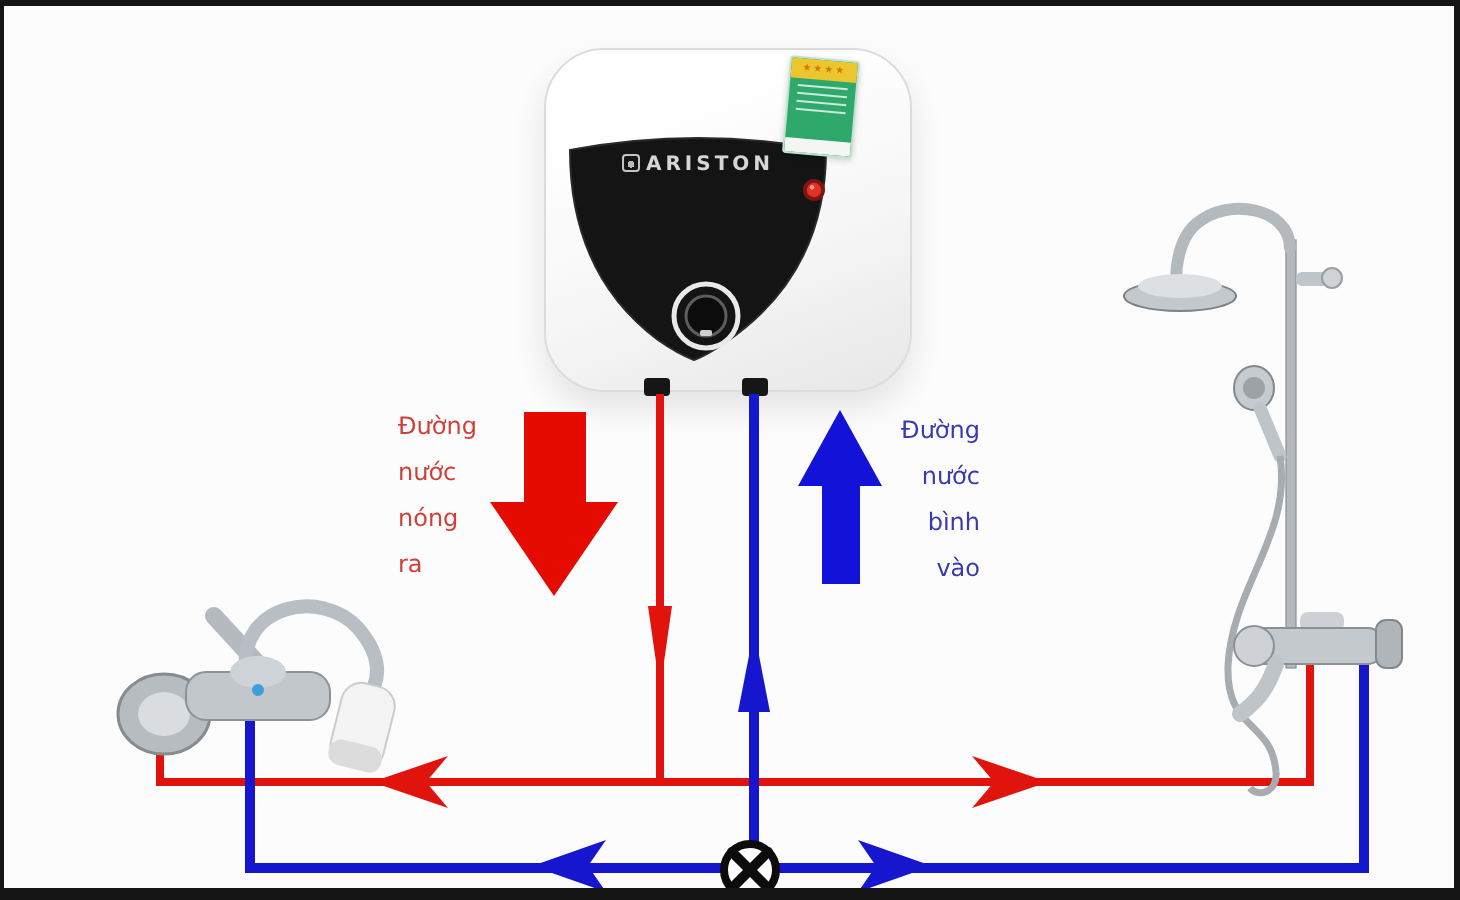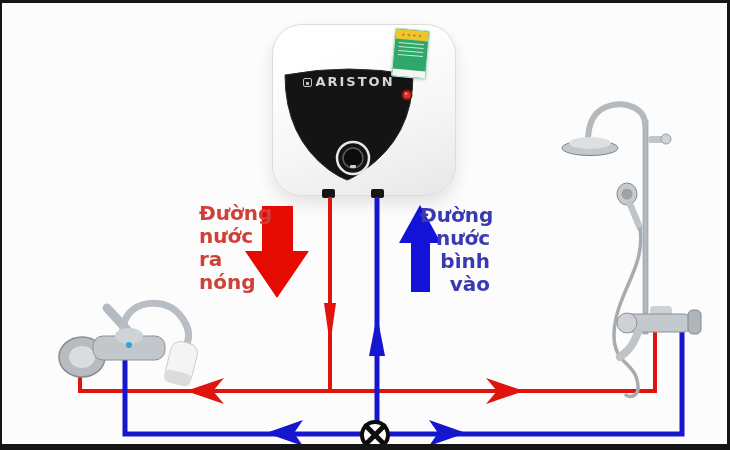--- a/index.html
+++ b/index.html
@@ -16,36 +16,36 @@
   .bar.right{left:727px;top:0;width:3px;height:450px;}
   
   .heater{
     left:272px;top:24px;width:182px;height:170px;border-radius:30px;z-index:1;
     background:linear-gradient(160deg,#ffffff 20%,#f6f6f6 60%,#e7e7e8 100%);
     border:1px solid #dcdcdc;box-shadow:0 8px 16px rgba(0,0,0,0.10);
   }
   .heater svg{position:absolute;left:0;top:0;}
   .brand{
     position:absolute;left:12px;top:52px;width:128px;text-align:center;z-index:2;
-    color:#d6d6d6;font-size:13px;font-weight:bold;letter-spacing:2px;line-height:10px;
+    color:#d6d6d6;font-size:10px;font-weight:bold;letter-spacing:2px;line-height:10px;
   }
   .brand .logo{
     display:inline-block;width:7px;height:7px;border:1px solid #c4c4c4;border-radius:2px;
     margin-right:3px;vertical-align:-1px;background:radial-gradient(circle at 50% 60%,#bbb 0 30%,transparent 31%);
   }
   .energy{
     left:120px;top:4px;width:33px;height:47px;z-index:3;transform:rotate(5deg);
     background:#2fa96b;border-radius:2px;border:1px solid #bfe3cf;
     box-shadow:0 1px 3px rgba(0,0,0,0.18);overflow:hidden;
   }
   .energy .strip{height:10px;background:#ecc62f;color:#d07a00;font-size:5px;line-height:10px;text-align:center;letter-spacing:1px;}
   .energy .line{height:1px;background:rgba(255,255,255,0.75);margin:3px 4px 0 4px;}
   .energy .foot{position:absolute;left:0;bottom:0;width:100%;height:7px;background:#f3f6f3;}
   
-  .flowlabel{z-index:4;font-weight:bold;font-size:20px;line-height:23px;}
+  .flowlabel{z-index:4;font-weight:normal;font-size:12px;line-height:23px;}
   .flowlabel span{display:block;}
   .hotlabel{left:199px;top:202px;width:60px;color:#cf4038;text-align:left;}
   .coldlabel{left:420px;top:204px;width:70px;color:#3939b0;text-align:right;}
   svg.layer{position:absolute;left:0;top:0;z-index:2;}
   svg.fixture{position:absolute;z-index:3;}
 </style>
 </head>
 <body>
 
 <div class="canvas">
@@ -96,22 +96,22 @@
     <line x1="366" y1="426" x2="384" y2="444" stroke="#0c0c0c" stroke-width="5" stroke-linecap="round"></line>
     <line x1="384" y1="426" x2="366" y2="444" stroke="#0c0c0c" stroke-width="5" stroke-linecap="round"></line>
 
     <polygon points="262,206 293,206 293,251 309,251 277,298 245,251 262,251" fill="#e60b00"></polygon>
     <polygon points="411,292 411,243 399,243 420,205 441,243 430,243 430,292" fill="#1212d9"></polygon>
   </svg>
 
   <div class="abs flowlabel hotlabel">
     <span>Đường</span>
     <span>nước</span>
+    <span>nóng</span>
     <span>ra</span>
-    <span>nóng</span>
   </div>
   <div class="abs flowlabel coldlabel">
     <span>Đường</span>
     <span>nước</span>
     <span>bình</span>
     <span>vào</span>
   </div>
 
   <svg class="fixture" style="left:45px;top:288px;" width="160" height="112" viewBox="0 0 160 112">
     <ellipse cx="37" cy="69" rx="23" ry="20" fill="#b7bcc1" stroke="#868b90" stroke-width="1.5"></ellipse>

